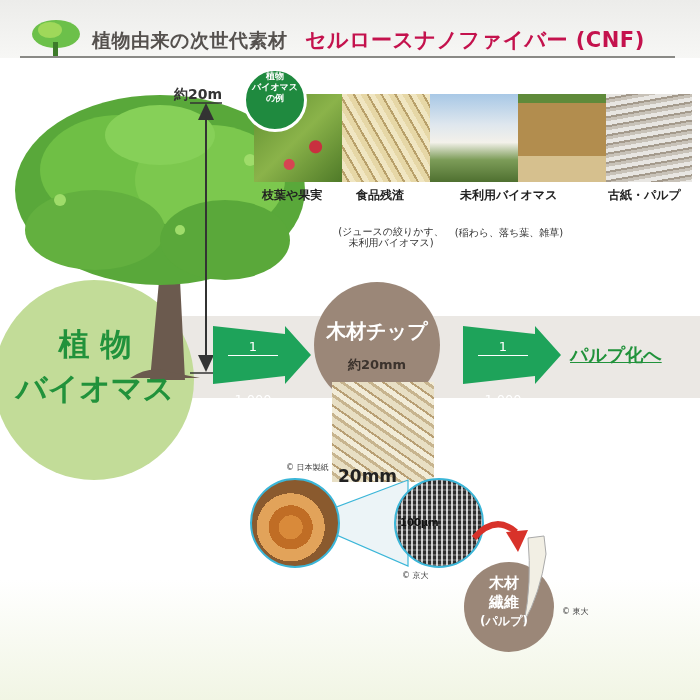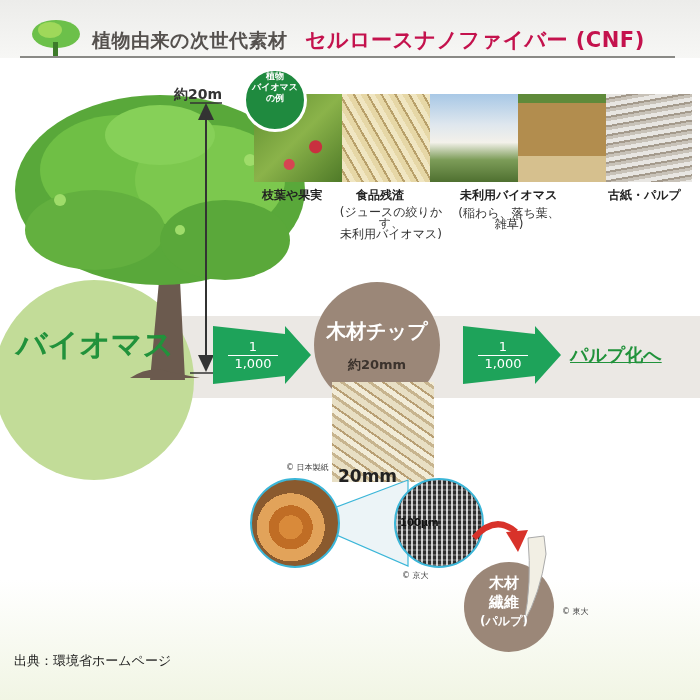--- a/index.html
+++ b/index.html
@@ -12,33 +12,33 @@
   .bottom-fade{position:absolute;left:0;top:580px;width:700px;height:120px;background:linear-gradient(#ffffff,#f1f5e4);}
   .band{position:absolute;left:170px;top:316px;width:530px;height:82px;background:#ebe8e4;}
   .tree{position:absolute;left:0;top:80px;width:330px;height:300px;}
   .bio-circle{position:absolute;left:-6px;top:280px;width:200px;height:200px;border-radius:50%;background:#c2dc98;}
   .bio-text{position:absolute;left:0;top:322px;width:190px;text-align:center;color:#21923b;font-weight:bold;font-size:31px;line-height:44px;}
   .height-label{position:absolute;left:174px;top:86px;font-size:14px;color:#333;font-weight:bold;}
   .arrow1{position:absolute;left:213px;top:326px;width:100px;height:58px;}
   .arrow2{position:absolute;left:463px;top:326px;width:100px;height:58px;}
   .frac{position:absolute;width:70px;text-align:center;color:#fff;font-size:13px;line-height:14px;}
   .frac .num{display:block;border-bottom:1.5px solid #fff;padding-bottom:1px;margin:0 10px;}
-  .frac .den{display:block;padding-top:1px;}
+  .frac .den{display:block;padding-top:1px;margin-top:36px;}
   .chip-circle{position:absolute;left:314px;top:282px;width:126px;height:126px;border-radius:50%;background:#9b8778;}
   .chip-title{position:absolute;left:314px;top:318px;width:126px;text-align:center;color:#fff;font-weight:bold;font-size:20px;}
   .chip-size{position:absolute;left:314px;top:356px;width:126px;text-align:center;color:#3c332d;font-weight:bold;font-size:13px;}
   .chip-photo{position:absolute;left:332px;top:382px;width:102px;height:100px;background:repeating-linear-gradient(35deg,#e8dfc4 0 6px,#c7b48e 6px 9px,#f2ecd8 9px 14px,#b89f74 14px 16px);}
   .chip-scale{position:absolute;left:338px;top:466px;font-size:17px;font-weight:bold;color:#222;}
   .pulp-label{position:absolute;left:570px;top:343px;color:#21923b;font-weight:bold;font-size:18px;text-decoration:underline;}
   .credit{position:absolute;font-size:8px;color:#444;}
   .photo-strip{position:absolute;left:254px;top:94px;width:438px;height:88px;display:flex;}
   .photo{height:88px;}
   .badge{position:absolute;left:243px;top:68px;width:58px;height:58px;border-radius:50%;background:#1f8a3f;border:3px solid #fff;color:#fff;font-size:9px;font-weight:bold;text-align:center;line-height:11px;display:flex;align-items:flex-start;justify-content:center;}
   .cat{position:absolute;top:187px;font-size:12px;font-weight:bold;color:#222;}
-  .cat-sub{position:absolute;font-size:12px;color:#333;text-align:center;line-height:11px;}
+  .cat-sub{position:absolute;font-size:10px;color:#333;text-align:center;line-height:11px;margin-top:19px;}
   .log-circle{position:absolute;left:250px;top:478px;width:86px;height:86px;border-radius:50%;border:2px solid #3bb6d8;background:radial-gradient(circle at 45% 55%,#d98a3a 0 12px,#c06d25 12px 22px,#e2a35a 22px 34px,#8a5a2e 34px);overflow:hidden;}
   .micro-circle{position:absolute;left:394px;top:478px;width:86px;height:86px;border-radius:50%;border:2px solid #3bb6d8;background:repeating-linear-gradient(0deg,#ddd 0 2px,#555 2px 5px),#777;background-blend-mode:multiply;overflow:hidden;}
   .micro-grid{position:absolute;inset:0;background:repeating-linear-gradient(90deg,rgba(240,240,240,.8) 0 2px,rgba(60,60,60,.2) 2px 5px);}
   .micro-scale{position:absolute;left:400px;top:517px;font-size:10px;color:#111;font-weight:bold;}
   .zoom-lines{position:absolute;left:290px;top:478px;width:160px;height:90px;}
   .fiber-circle{position:absolute;left:464px;top:562px;width:90px;height:90px;border-radius:50%;background:#9b8778;}
   .fiber-text{position:absolute;left:464px;top:574px;width:80px;text-align:center;color:#fff;font-weight:bold;font-size:15px;line-height:19px;}
   .fiber-text .sm{font-size:12px;}
   .fiber-shape{position:absolute;left:520px;top:534px;width:30px;height:90px;}
   .red-arrow{position:absolute;left:470px;top:510px;width:60px;height:50px;}
@@ -78,20 +78,21 @@
 <svg style="position:absolute;left:186px;top:100px;width:40px;height:275px" viewBox="0 0 40 275">
   <line x1="4" y1="3" x2="36" y2="3" stroke="#333" stroke-width="1.5"></line>
   <polygon points="20,3 12,20 28,20" fill="#333"></polygon>
   <line x1="20" y1="18" x2="20" y2="258" stroke="#333" stroke-width="2"></line>
   <polygon points="20,272 12,255 28,255" fill="#333"></polygon>
   <line x1="4" y1="273" x2="36" y2="273" stroke="#333" stroke-width="1.5"></line>
 </svg>
 <div class="height-label">約20m</div>
 
 <div class="bio-text">
+  <div>植 物</div>
   <div>バイオマス</div>
 </div>
 
 <div class="photo-strip">
   <div class="photo" style="width:88px;background:radial-gradient(circle at 30% 30%,#d63c4a 0 6px,transparent 7px),radial-gradient(circle at 70% 60%,#c9303f 0 6px,transparent 7px),radial-gradient(circle at 40% 80%,#d64452 0 5px,transparent 6px),linear-gradient(135deg,#5d8c2e,#8bb34a,#4f7a28);"></div>
   <div class="photo" style="width:88px;background:repeating-linear-gradient(60deg,#e6d7a6 0 5px,#b8a06a 5px 7px,#f0e6c2 7px 12px),#d8c58c;"></div>
   <div class="photo" style="width:88px;background:linear-gradient(#a8c8e6 0%,#dfe7ee 35%,#f3f1ea 55%,#7c9c58 75%,#4f7030 100%);"></div>
   <div class="photo" style="width:88px;background:linear-gradient(#5f8a3a 0 10%,#b28d4e 10% 70%,#d6c08e 70%);"></div>
   <div class="photo" style="width:86px;background:repeating-linear-gradient(170deg,#e8e6e2 0 4px,#a49a8c 4px 6px,#c8c2b8 6px 9px),#bbb;"></div>
 </div>
@@ -157,14 +158,13 @@
   <path d="M8 4 L24 2 L26 20 Q20 60 4 88 Q12 50 8 4 Z" fill="#f2efe4" stroke="#aaa" stroke-width="1"></path>
 </svg>
 <div class="fiber-text">
   <div>木材</div>
   <div>繊維</div>
   <div class="sm">(パルプ)</div>
 </div>
 <div class="credit" style="left:562px;top:606px">© 東大</div>
 
 <div class="source">
-  <div>出典：環境省ホームページ</div>
 </div>
 
 </body></html>

